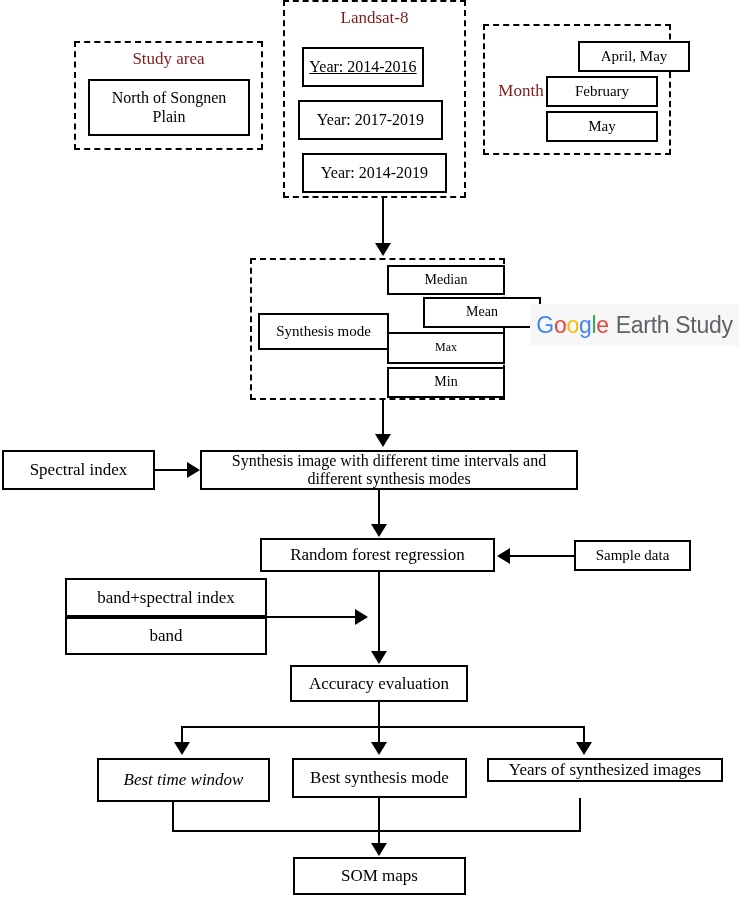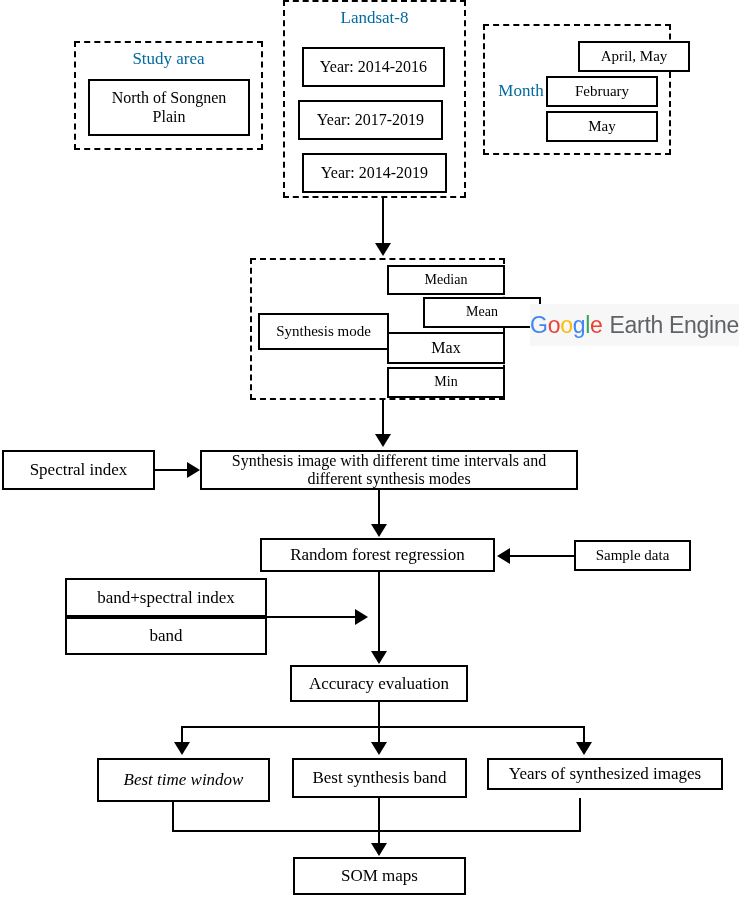--- a/index.html
+++ b/index.html
@@ -30,21 +30,21 @@
   }
   .dashed {
     position: absolute;
     box-sizing: border-box;
     border: 2px dashed #000000;
     background: #ffffff;
     z-index: 1;
   }
   .grouplabel {
     position: absolute;
-    color: #0369a1;
+    color: #7f1d1d;
     z-index: 2;
     white-space: nowrap;
     text-align: center;
   }
   
   .vline {
     position: absolute;
     background: #000000;
     width: 2px;
     z-index: 2;
@@ -106,43 +106,43 @@
 
 <div id="canvas">
 
   <div class="dashed" style="left:74px; top:41px; width:189px; height:109px;"></div>
   <div class="grouplabel" style="left:74px; top:49px; width:189px; font-size:17px;">Study area</div>
   <div class="box" style="left:88px; top:79px; width:162px; height:57px; font-size:16px; white-space:pre-line;">North of Songnen
 Plain</div>
 
   <div class="dashed" style="left:283px; top:0px; width:183px; height:198px;"></div>
   <div class="grouplabel" style="left:283px; top:8px; width:183px; font-size:17px;">Landsat-8</div>
-  <div class="box" style="left:302px; top:47px; width:143px; height:40px; font-size:16px;">Year: 2014-2016</div>
+  <div class="box" style="left:302px; top:47px; width:122px; height:40px; font-size:16px;text-decoration:underline;">Year: 2014-2016</div>
   <div class="box" style="left:298px; top:100px; width:145px; height:40px; font-size:16px;">Year: 2017-2019</div>
   <div class="box" style="left:302px; top:153px; width:145px; height:40px; font-size:16px;">Year: 2014-2019</div>
 
   <div class="dashed" style="left:483px; top:24px; width:188px; height:131px;"></div>
   <div class="grouplabel" style="left:490px; top:81px; width:62px; font-size:17px;">Month</div>
   <div class="box" style="left:546px; top:41px; width:112px; height:31px; font-size:15px;margin-left:32px;">April, May</div>
   <div class="box" style="left:546px; top:76px; width:112px; height:31px; font-size:15px;">February</div>
   <div class="box" style="left:546px; top:111px; width:112px; height:31px; font-size:15px;">May</div>
 
   <div class="vline" style="left:382px; top:198px; height:48px;"></div>
   <div class="arrow-down" style="left:375px; top:243px;"></div>
 
   <div class="dashed" style="left:250px; top:258px; width:255px; height:142px;"></div>
   <div class="box" style="left:258px; top:313px; width:131px; height:37px; font-size:15px;">Synthesis mode</div>
   <div class="box" style="left:387px; top:265px; width:118px; height:30px; font-size:14px;">Median</div>
   <div class="box" style="left:387px; top:297px; width:118px; height:31px; font-size:14px;margin-left:36px;">Mean</div>
-  <div class="box" style="left:387px; top:332px; width:118px; height:32px; font-size:16px;">Max</div>
+  <div class="box" style="left:387px; top:332px; width:118px; height:32px; font-size:12px;">Max</div>
   <div class="box" style="left:387px; top:367px; width:118px; height:31px; font-size:14px;">Min</div>
 
   <div id="gee-logo" style="left:530px; top:304px; width:209px; height:42px; font-size:23px;">
     <span><span class="g1">G</span><span class="g2">o</span><span class="g3">o</span><span class="g4">g</span><span class="g5">l</span><span class="g6">e</span></span>
-    <span class="rest">Earth Engine</span>
+    <span class="rest">Earth Study</span>
   </div>
 
   <div class="vline" style="left:382px; top:400px; height:36px;"></div>
   <div class="arrow-down" style="left:375px; top:434px;"></div>
 
   <div class="box" style="left:2px; top:450px; width:153px; height:40px; font-size:17px;">Spectral index</div>
 
   <div class="hline" style="left:155px; top:469px; width:38px;"></div>
   <div class="arrow-right" style="left:187px; top:462px;"></div>
 
@@ -172,22 +172,22 @@
   <div class="vline" style="left:378px; top:702px; height:50px;"></div>
   <div class="hline" style="left:181px; top:726px; width:404px;"></div>
   <div class="vline" style="left:181px; top:726px; height:18px;"></div>
   <div class="vline" style="left:583px; top:726px; height:18px;"></div>
 
   <div class="arrow-down" style="left:174px; top:742px;"></div>
   <div class="arrow-down" style="left:371px; top:742px;"></div>
   <div class="arrow-down" style="left:576px; top:742px;"></div>
 
   <div class="box" style="left:97px; top:758px; width:173px; height:44px; font-size:17px;font-style:italic;">Best time window</div>
-  <div class="box" style="left:292px; top:758px; width:175px; height:40px; font-size:17px;">Best synthesis band</div>
-  <div class="box" style="left:487px; top:758px; width:236px; height:32px; font-size:17px;">Years of synthesized images</div>
+  <div class="box" style="left:292px; top:758px; width:175px; height:40px; font-size:17px;">Best synthesis mode</div>
+  <div class="box" style="left:487px; top:758px; width:236px; height:24px; font-size:17px;">Years of synthesized images</div>
 
   <div class="vline" style="left:172px; top:798px; height:34px;"></div>
   <div class="vline" style="left:579px; top:798px; height:34px;"></div>
   <div class="hline" style="left:172px; top:830px; width:409px;"></div>
   <div class="vline" style="left:378px; top:798px; height:54px;"></div>
   <div class="arrow-down" style="left:371px; top:843px;"></div>
 
   <div class="box" style="left:293px; top:857px; width:173px; height:38px; font-size:17px;">SOM maps</div>
 
 </div>

